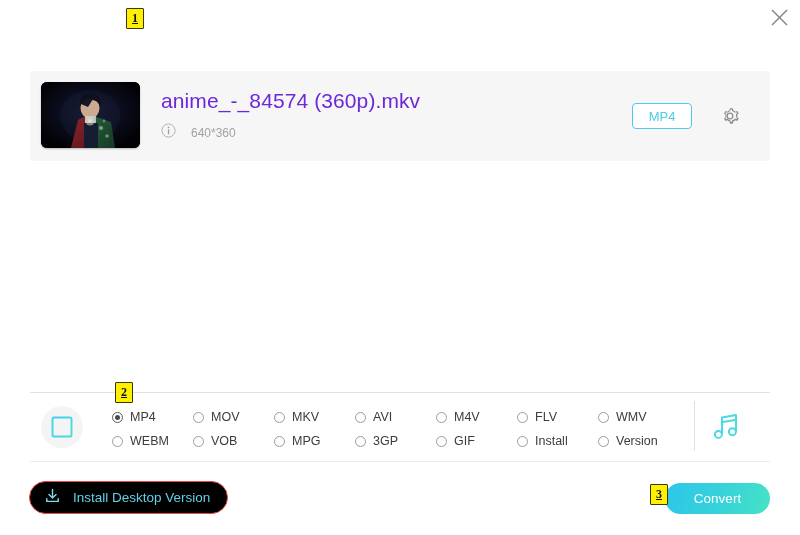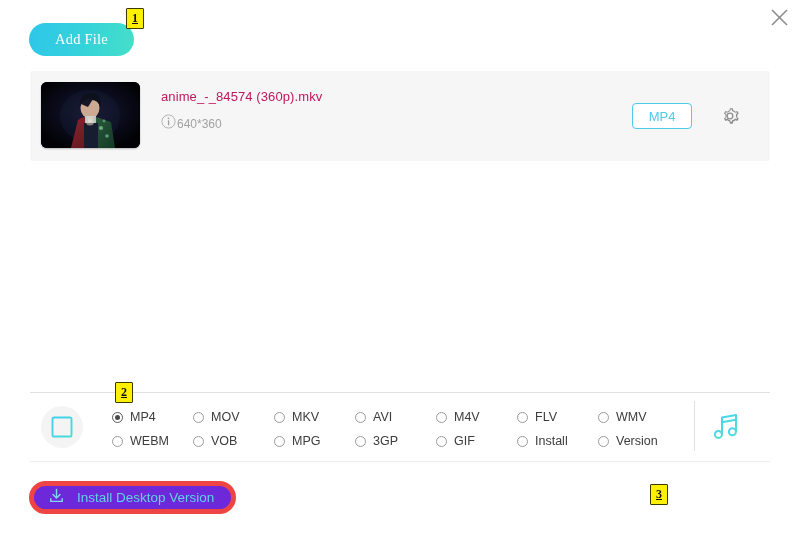--- a/index.html
+++ b/index.html
@@ -69,26 +69,26 @@
     position: absolute; left: 11px; top: 11px;
     width: 99px; height: 66px;
     border-radius: 6px;
     overflow: hidden;
     background: #050509;
     box-shadow: 0 1px 2px rgba(0,0,0,.25);
   }
   .thumb svg { display:block; width:100%; height:100%; }
   .file-meta { position: absolute; left: 131px; top: 18px; }
   .file-name {
-    font-size: 13px; color: #be185d; letter-spacing: .1px;
+    font-size: 21px; color: #6d28d9; letter-spacing: .1px;
     white-space: nowrap;
   }
   .file-sub {
     margin-top: 10px;
-    display: flex; align-items: center; gap: 1px;
+    display: flex; align-items: center; gap: 15px;
   }
   .file-sub .res { font-size: 12px; color: #a2a2a2; }
   .info-icon { display: block; }
 
   .fmt-btn {
     position: absolute; right: 78px; top: 32px;
     width: 60px; height: 26px;
     border: 1px solid #4ecbe8;
     border-radius: 4px;
     background: #ffffff;
@@ -155,23 +155,23 @@
   .fmt-opt.checked .radio::after {
     content: ""; position: absolute;
     left: 2px; top: 2px; width: 5px; height: 5px;
     border-radius: 50%; background: #4a4a4a;
   }
 
   
   .install-btn {
     position: absolute; left: 29px; top: 481px;
     height: 33px; padding: 0 17px 0 13px;
-    border: 5px solid #ef4444;
+    border: 1px solid #ef4444;
     border-radius: 17px;
-    background: #6d28d9;
+    background: #000000;
     display: flex; align-items: center; gap: 11px;
     cursor: pointer;
   }
   .install-btn .lbl { font-size: 13.5px; color: #63cfe6; }
   .convert-btn {
     position: absolute; left: 665px; top: 483px;
     width: 105px; height: 31px;
     border-radius: 16px;
     border: none;
     background: linear-gradient(100deg, #2ec6ea 0%, #36d3d9 55%, #46e2c6 100%);
@@ -186,23 +186,20 @@
 
 <div class="app">
 
   <div class="close-btn">
     <svg width="19" height="19" viewBox="0 0 19 19" aria-hidden="true">
       <line x1="2" y1="2" x2="17" y2="17" stroke="#8c8c8c" stroke-width="1.6"></line>
       <line x1="17" y1="2" x2="2" y2="17" stroke="#8c8c8c" stroke-width="1.6"></line>
     </svg>
   </div>
 
-  <div class="addfile-wrap">
-    <button class="addfile-btn">Add File</button>
-  </div>
 
   <div class="badge" id="badge1">1</div>
   <div class="badge" id="badge2">2</div>
   <div class="badge" id="badge3">3</div>
 
   <div class="file-row">
 
     <div class="thumb">
       <svg viewBox="0 0 99 66" preserveAspectRatio="xMidYMid slice" aria-hidden="true">
         <defs>
@@ -363,14 +360,15 @@
     <span>
       <svg width="19" height="19" viewBox="0 0 20 20" aria-hidden="true">
         <line x1="10" y1="3" x2="10" y2="12" stroke="#7fd9ec" stroke-width="1.5"></line>
         <path d="M6.3 9 L10 12.6 L13.7 9" fill="none" stroke="#7fd9ec" stroke-width="1.5" stroke-linecap="round" stroke-linejoin="round"></path>
         <path d="M4 13.5 V16.2 H16 V13.5" fill="none" stroke="#7fd9ec" stroke-width="1.5" stroke-linecap="round"></path>
       </svg>
     </span>
     <span class="lbl">Install Desktop Version</span>
   </div>
 
+  <button class="convert-btn">Convert</button>
 
 </div>
 
 </body></html>

